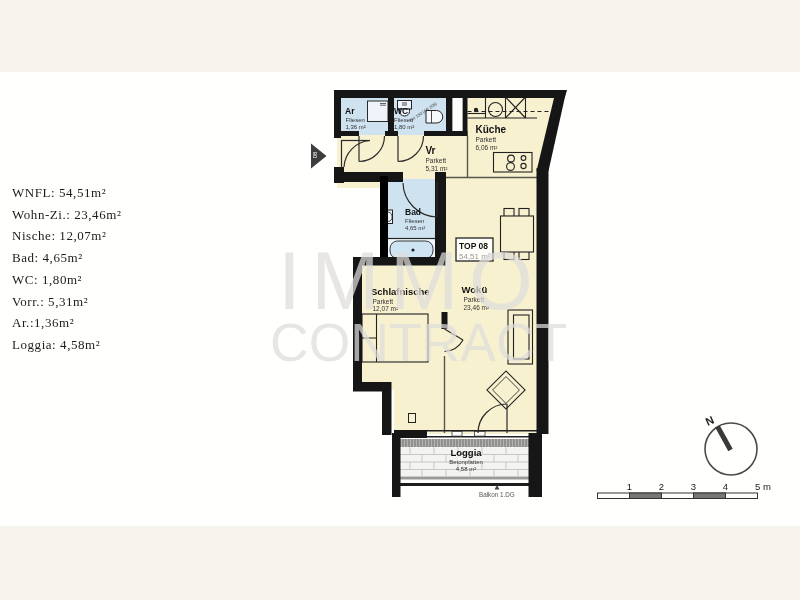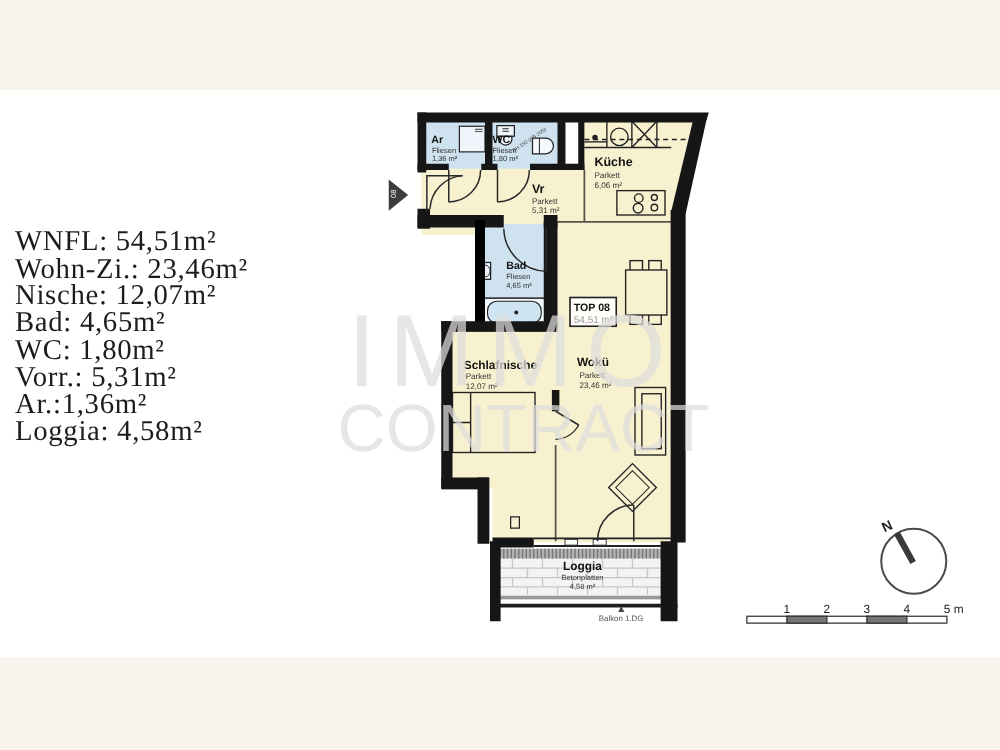--- a/index.html
+++ b/index.html
@@ -8,21 +8,21 @@
 #stage{position:relative;width:800px;height:600px;}
 </style>
 </head>
 <body>
 <div id="stage">
 
 <div style="position:absolute;left:0;top:0;width:800px;height:72px;background:#f7f4ed;"></div>
 
 <div style="position:absolute;left:0;top:526px;width:800px;height:74px;background:#f7f4ed;"></div>
 
-<div class="serif" style="position:absolute;left:12px;top:182px;font-size:23px;letter-spacing:0.55px;line-height:21.7px;color:#1c1c1c;white-space:pre;">WNFL: 54,51m²
+<div class="serif" style="position:absolute;left:12px;top:182px;font-size:13px;letter-spacing:0.55px;line-height:21.7px;color:#1c1c1c;white-space:pre;">WNFL: 54,51m²
 Wohn-Zi.: 23,46m²
 Nische: 12,07m²
 Bad: 4,65m²
 WC: 1,80m²
 Vorr.: 5,31m²
 Ar.:1,36m²
 Loggia: 4,58m²</div>
 <svg width="800" height="600" viewBox="0 0 800 600" style="position:absolute;left:0;top:0;">
 
 <polygon points="337,92 563,92 538,172 538,434 394,434 394,390 358,390 358,260 385,260 385,188 337,188" fill="#f8f1d0"></polygon>

